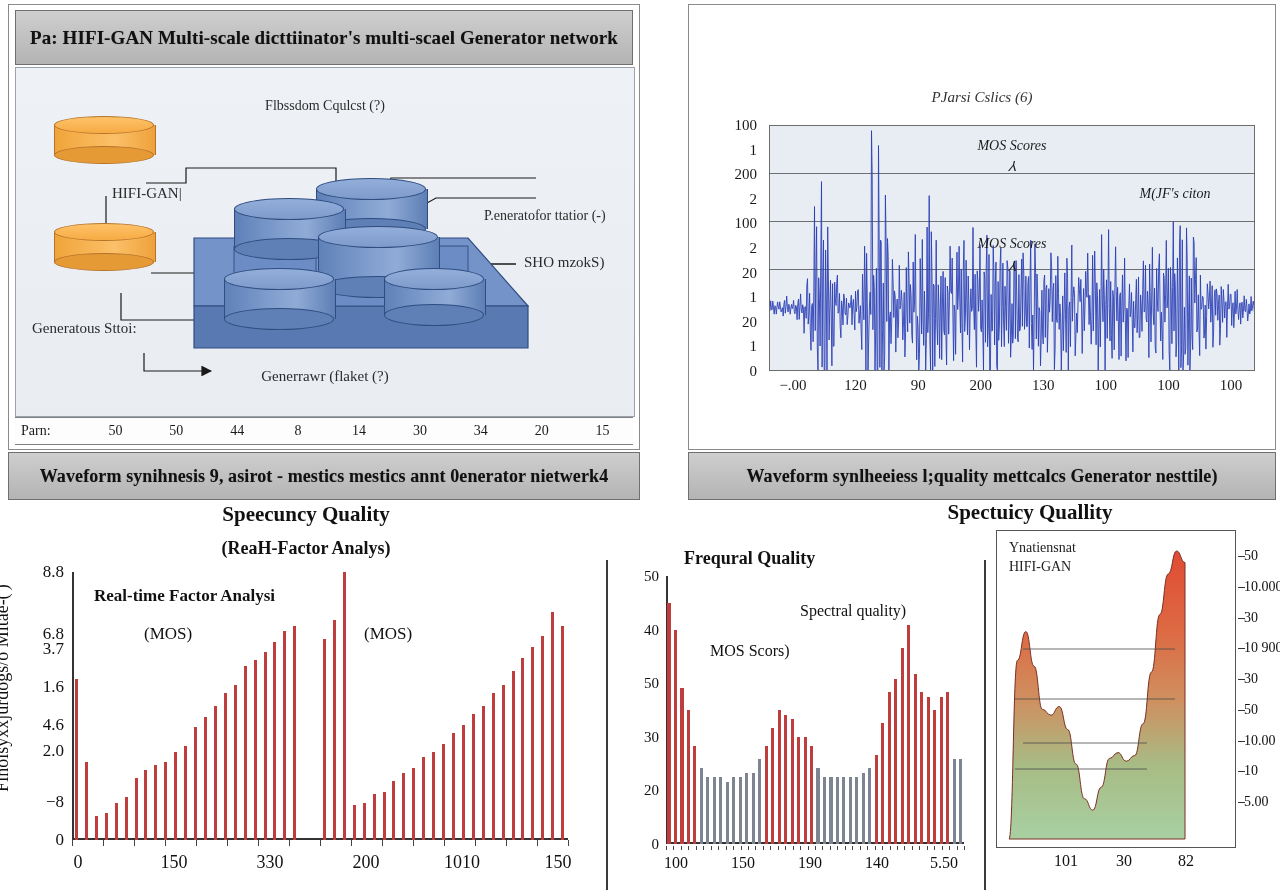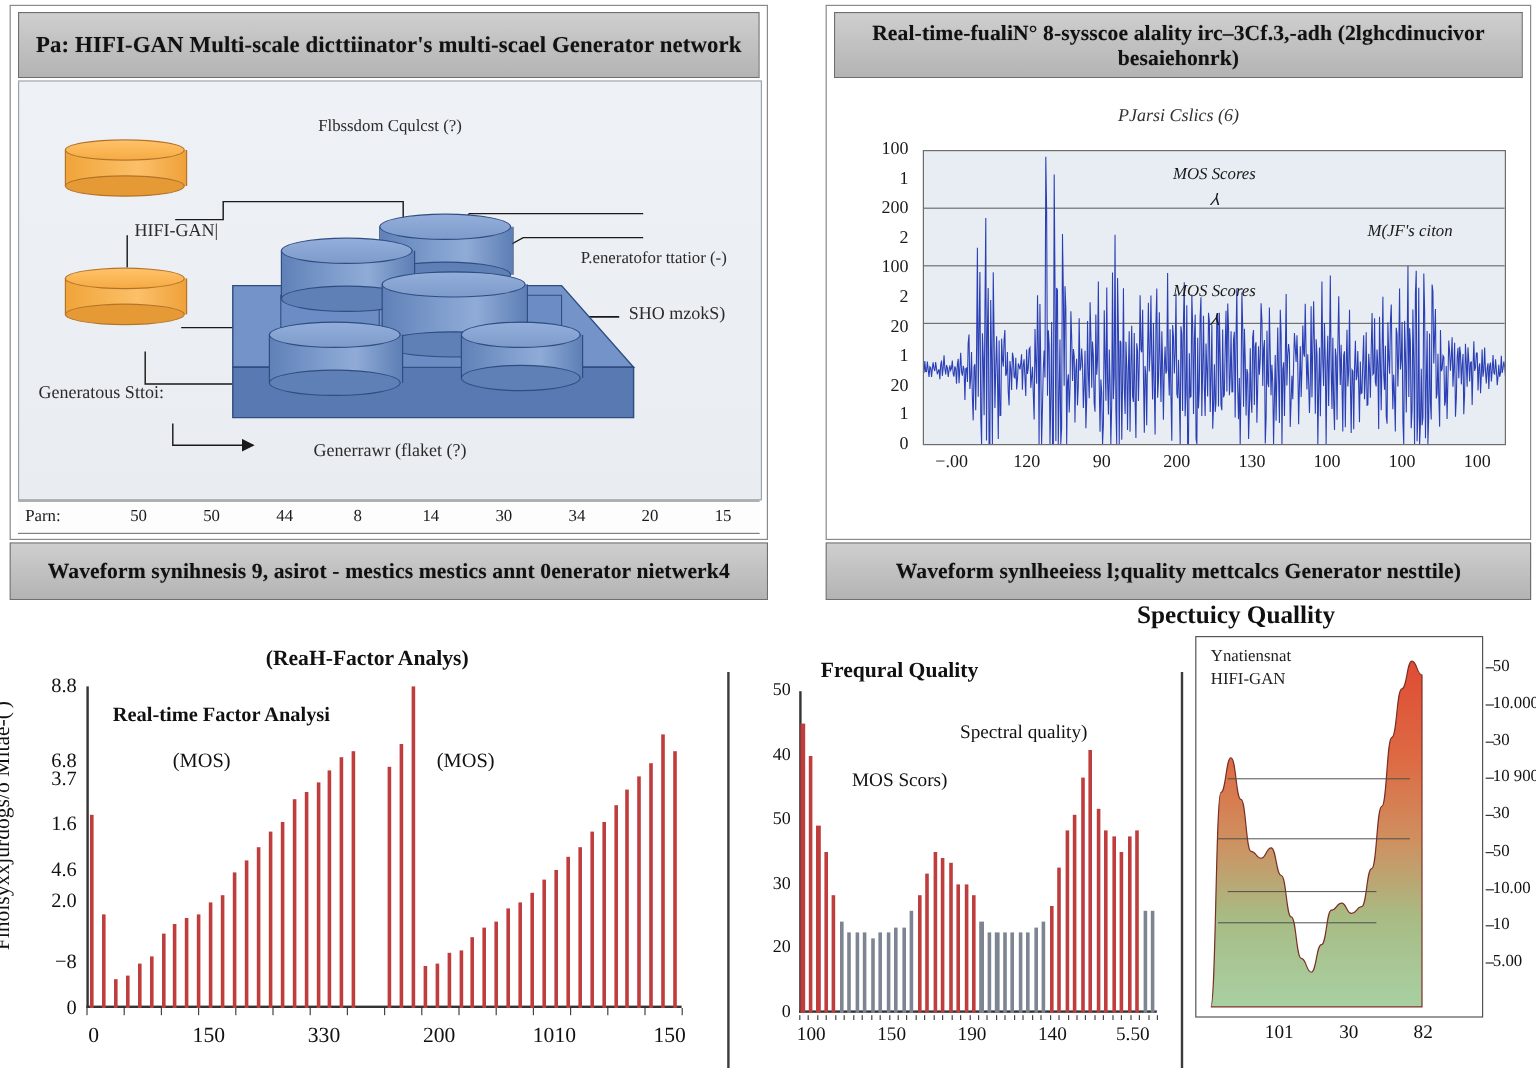--- a/index.html
+++ b/index.html
@@ -209,21 +209,20 @@
       <div class="pv">30</div>
       <div class="pv">34</div>
       <div class="pv">20</div>
       <div class="pv">15</div>
     </div>
   </div>
 
   <div class="cap-bar" style="position:absolute;left:8px;top:452px;width:632px;height:48px;font-size:18px;">Waveform synihnesis 9, asirot - mestics mestics annt 0enerator nietwerk4</div>
 
   <div class="panel" id="fig-tr">
-    <div class="cap-bar">Real-time-fualiN° 8-sysscoe alality irc–3Cf.3,-adh (2lghcdinucivor besaiehonrk)</div>
     <div id="tr-inner">
       <div id="tr-toplabel">PJarsi Cslics (6)</div>
 
       <div id="tr-yaxis" style="position:absolute;left:0;top:58px;width:68px;height:246px;">
           <div class="tr-ytick" style="top:0px;right:6px;">100</div>
           <div class="tr-ytick" style="top:24.6px;right:6px;">1</div>
           <div class="tr-ytick" style="top:49.2px;right:6px;">200</div>
           <div class="tr-ytick" style="top:73.80000000000001px;right:6px;">2</div>
           <div class="tr-ytick" style="top:98.4px;right:6px;">100</div>
           <div class="tr-ytick" style="top:123px;right:6px;">2</div>
@@ -257,20 +256,21 @@
         <div class="anno" style="left:330px;top:60px;width:150px;">M(JF's citon</div>
         <div class="anno" style="left:0;top:110px;width:100%;">MOS Scores</div>
         <div class="anno" style="left:0;top:130px;width:100%;">⅄</div>
       </div>
     </div>
   </div>
 
   <div class="cap-bar" style="position:absolute;left:688px;top:452px;width:588px;height:48px;font-size:18px;">Waveform synlheeiess l;quality mettcalcs Generator nesttile)</div>
 
   <div id="fig-bl">
+    <div id="bl-title">Speecuncy Quality</div>
     <div id="bl-sub">(ReaH-Factor Analys)</div>
     <div id="bl-ylabel">Finoisyxxjurdogs/o Mitae‑(')</div>
 
     <div id="bl-plot">
       <div class="axis-y"></div>
       <div class="axis-x"></div>
       <div class="bl-anno" style="left:22px;top:14px;">Real-time Factor Analysi</div>
       <div class="bl-anno" style="left:72px;top:52px;font-weight:normal;">(MOS)</div>
       <div class="bl-anno" style="left:292px;top:52px;font-weight:normal;">(MOS)</div>
       <div id="bl-bars" style="position:absolute;left:0;top:0;right:0;bottom:0;">

